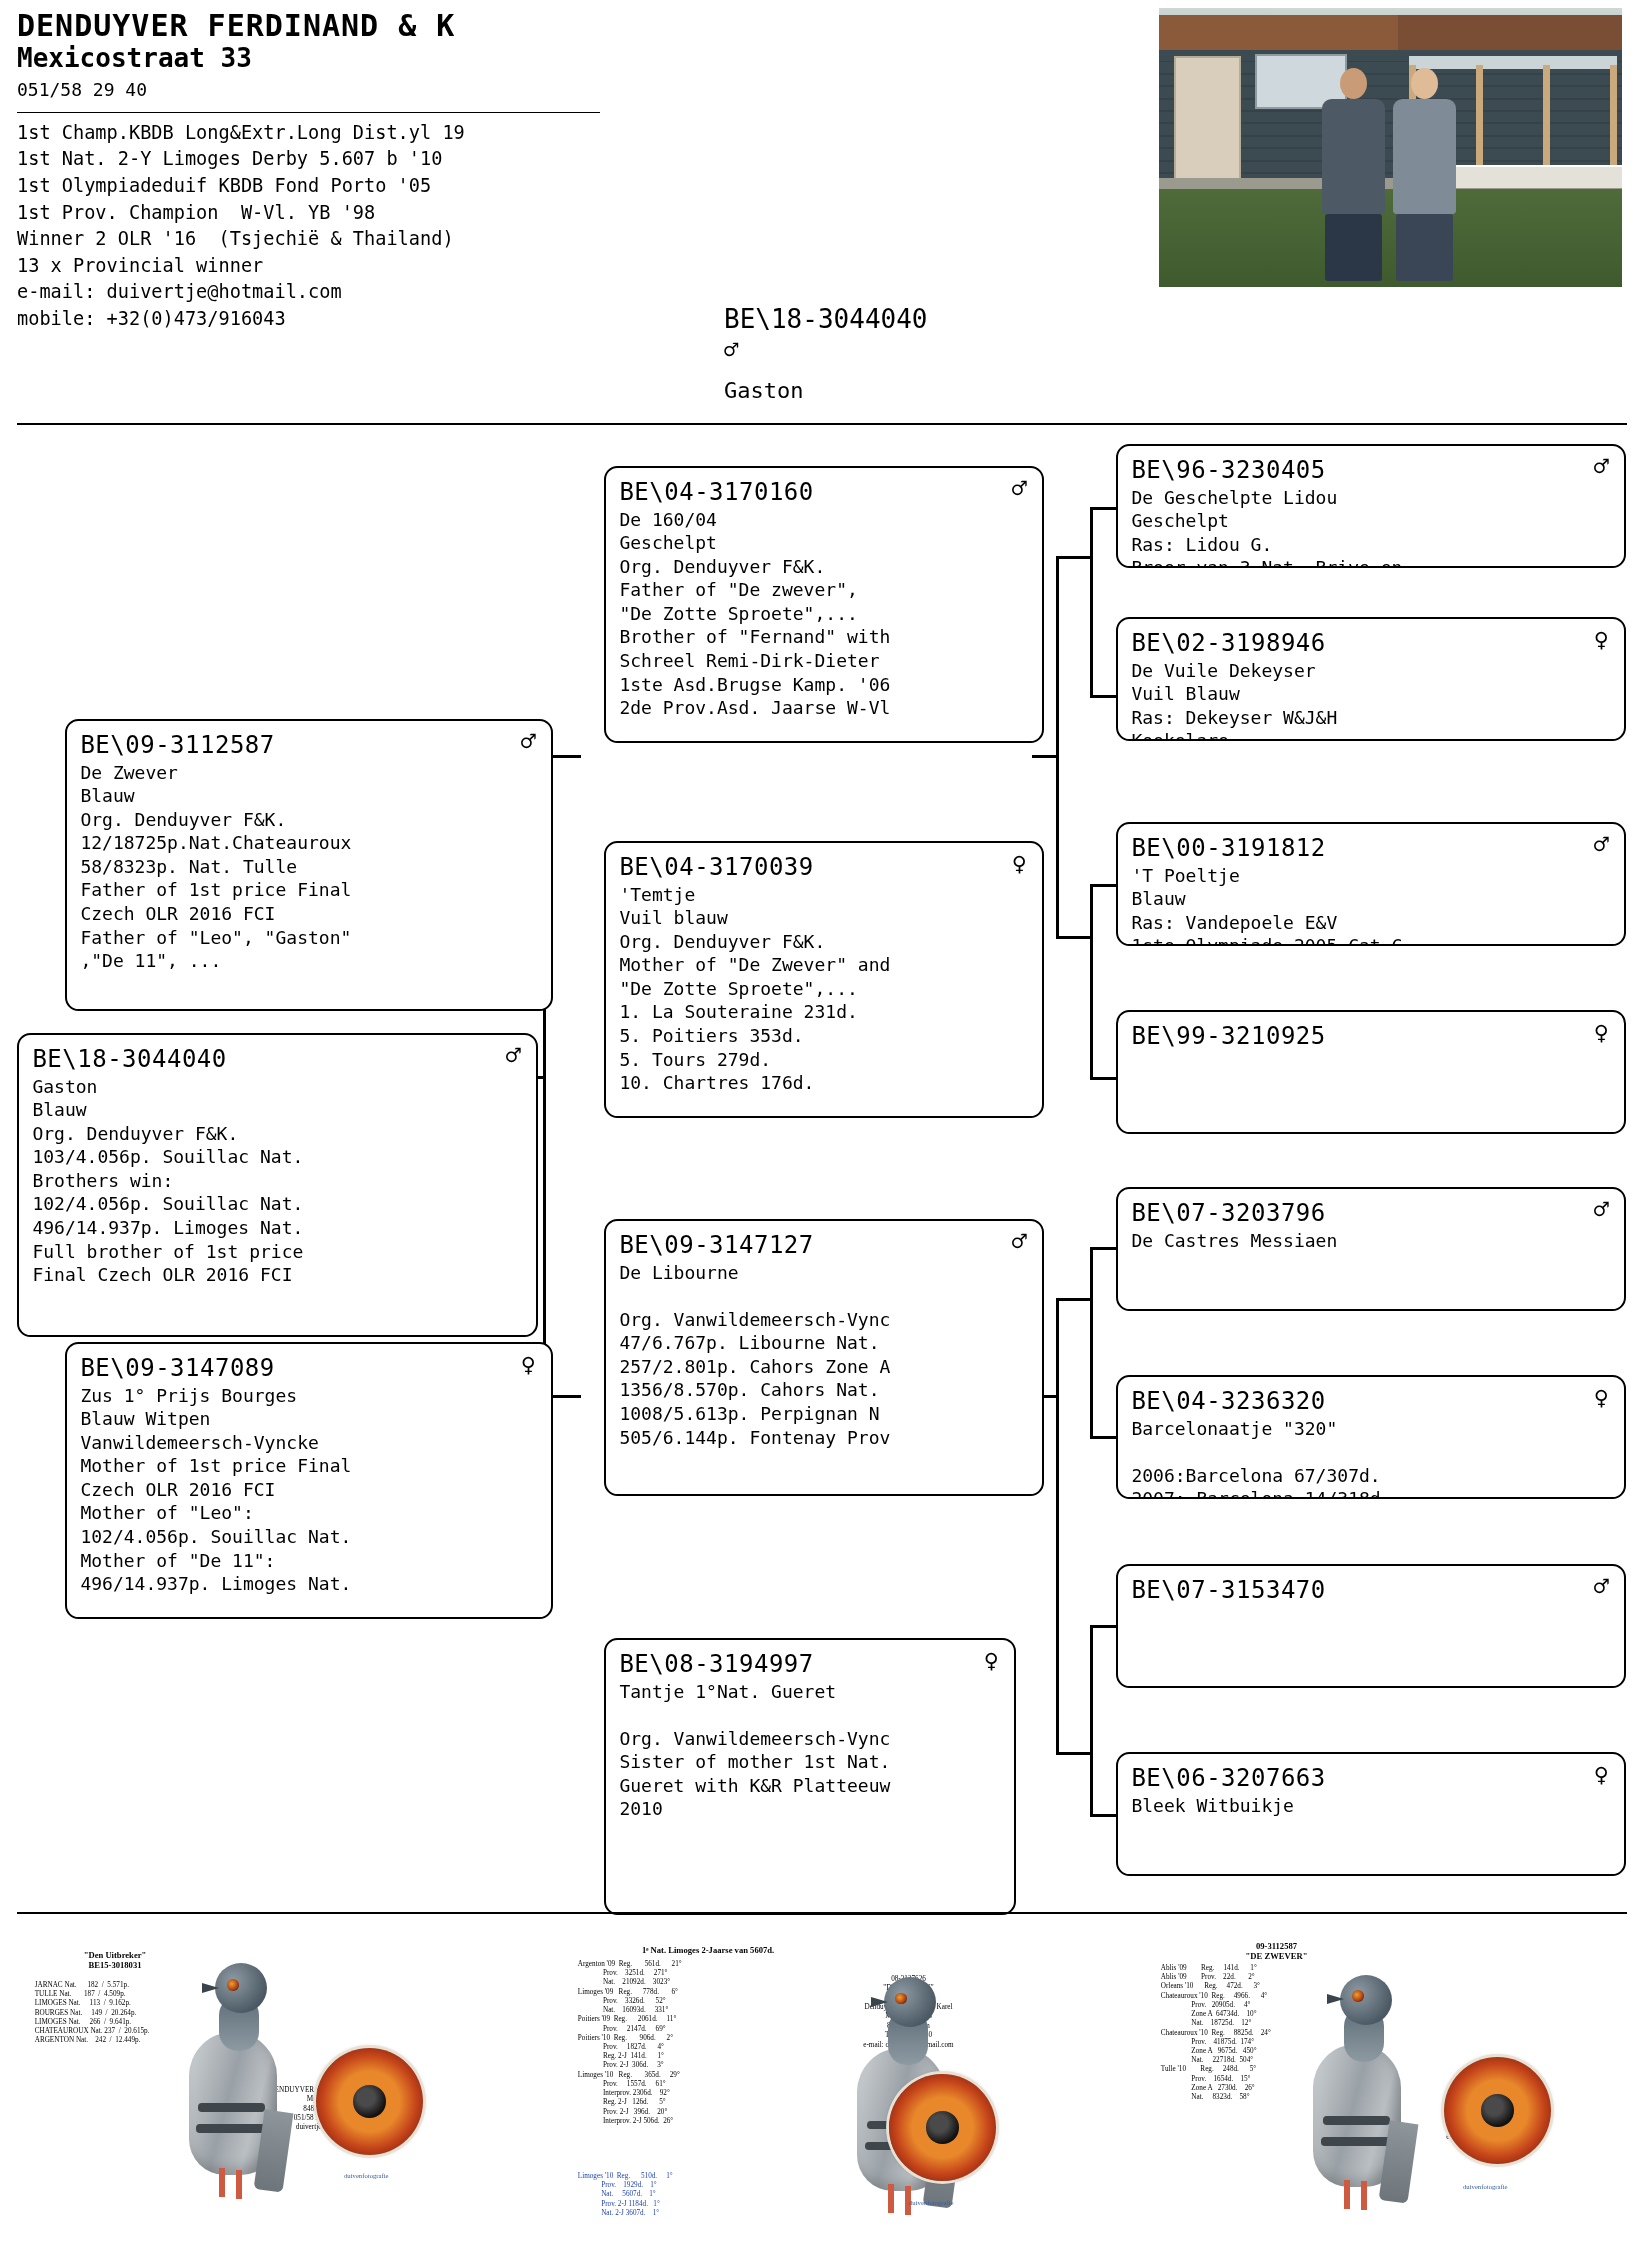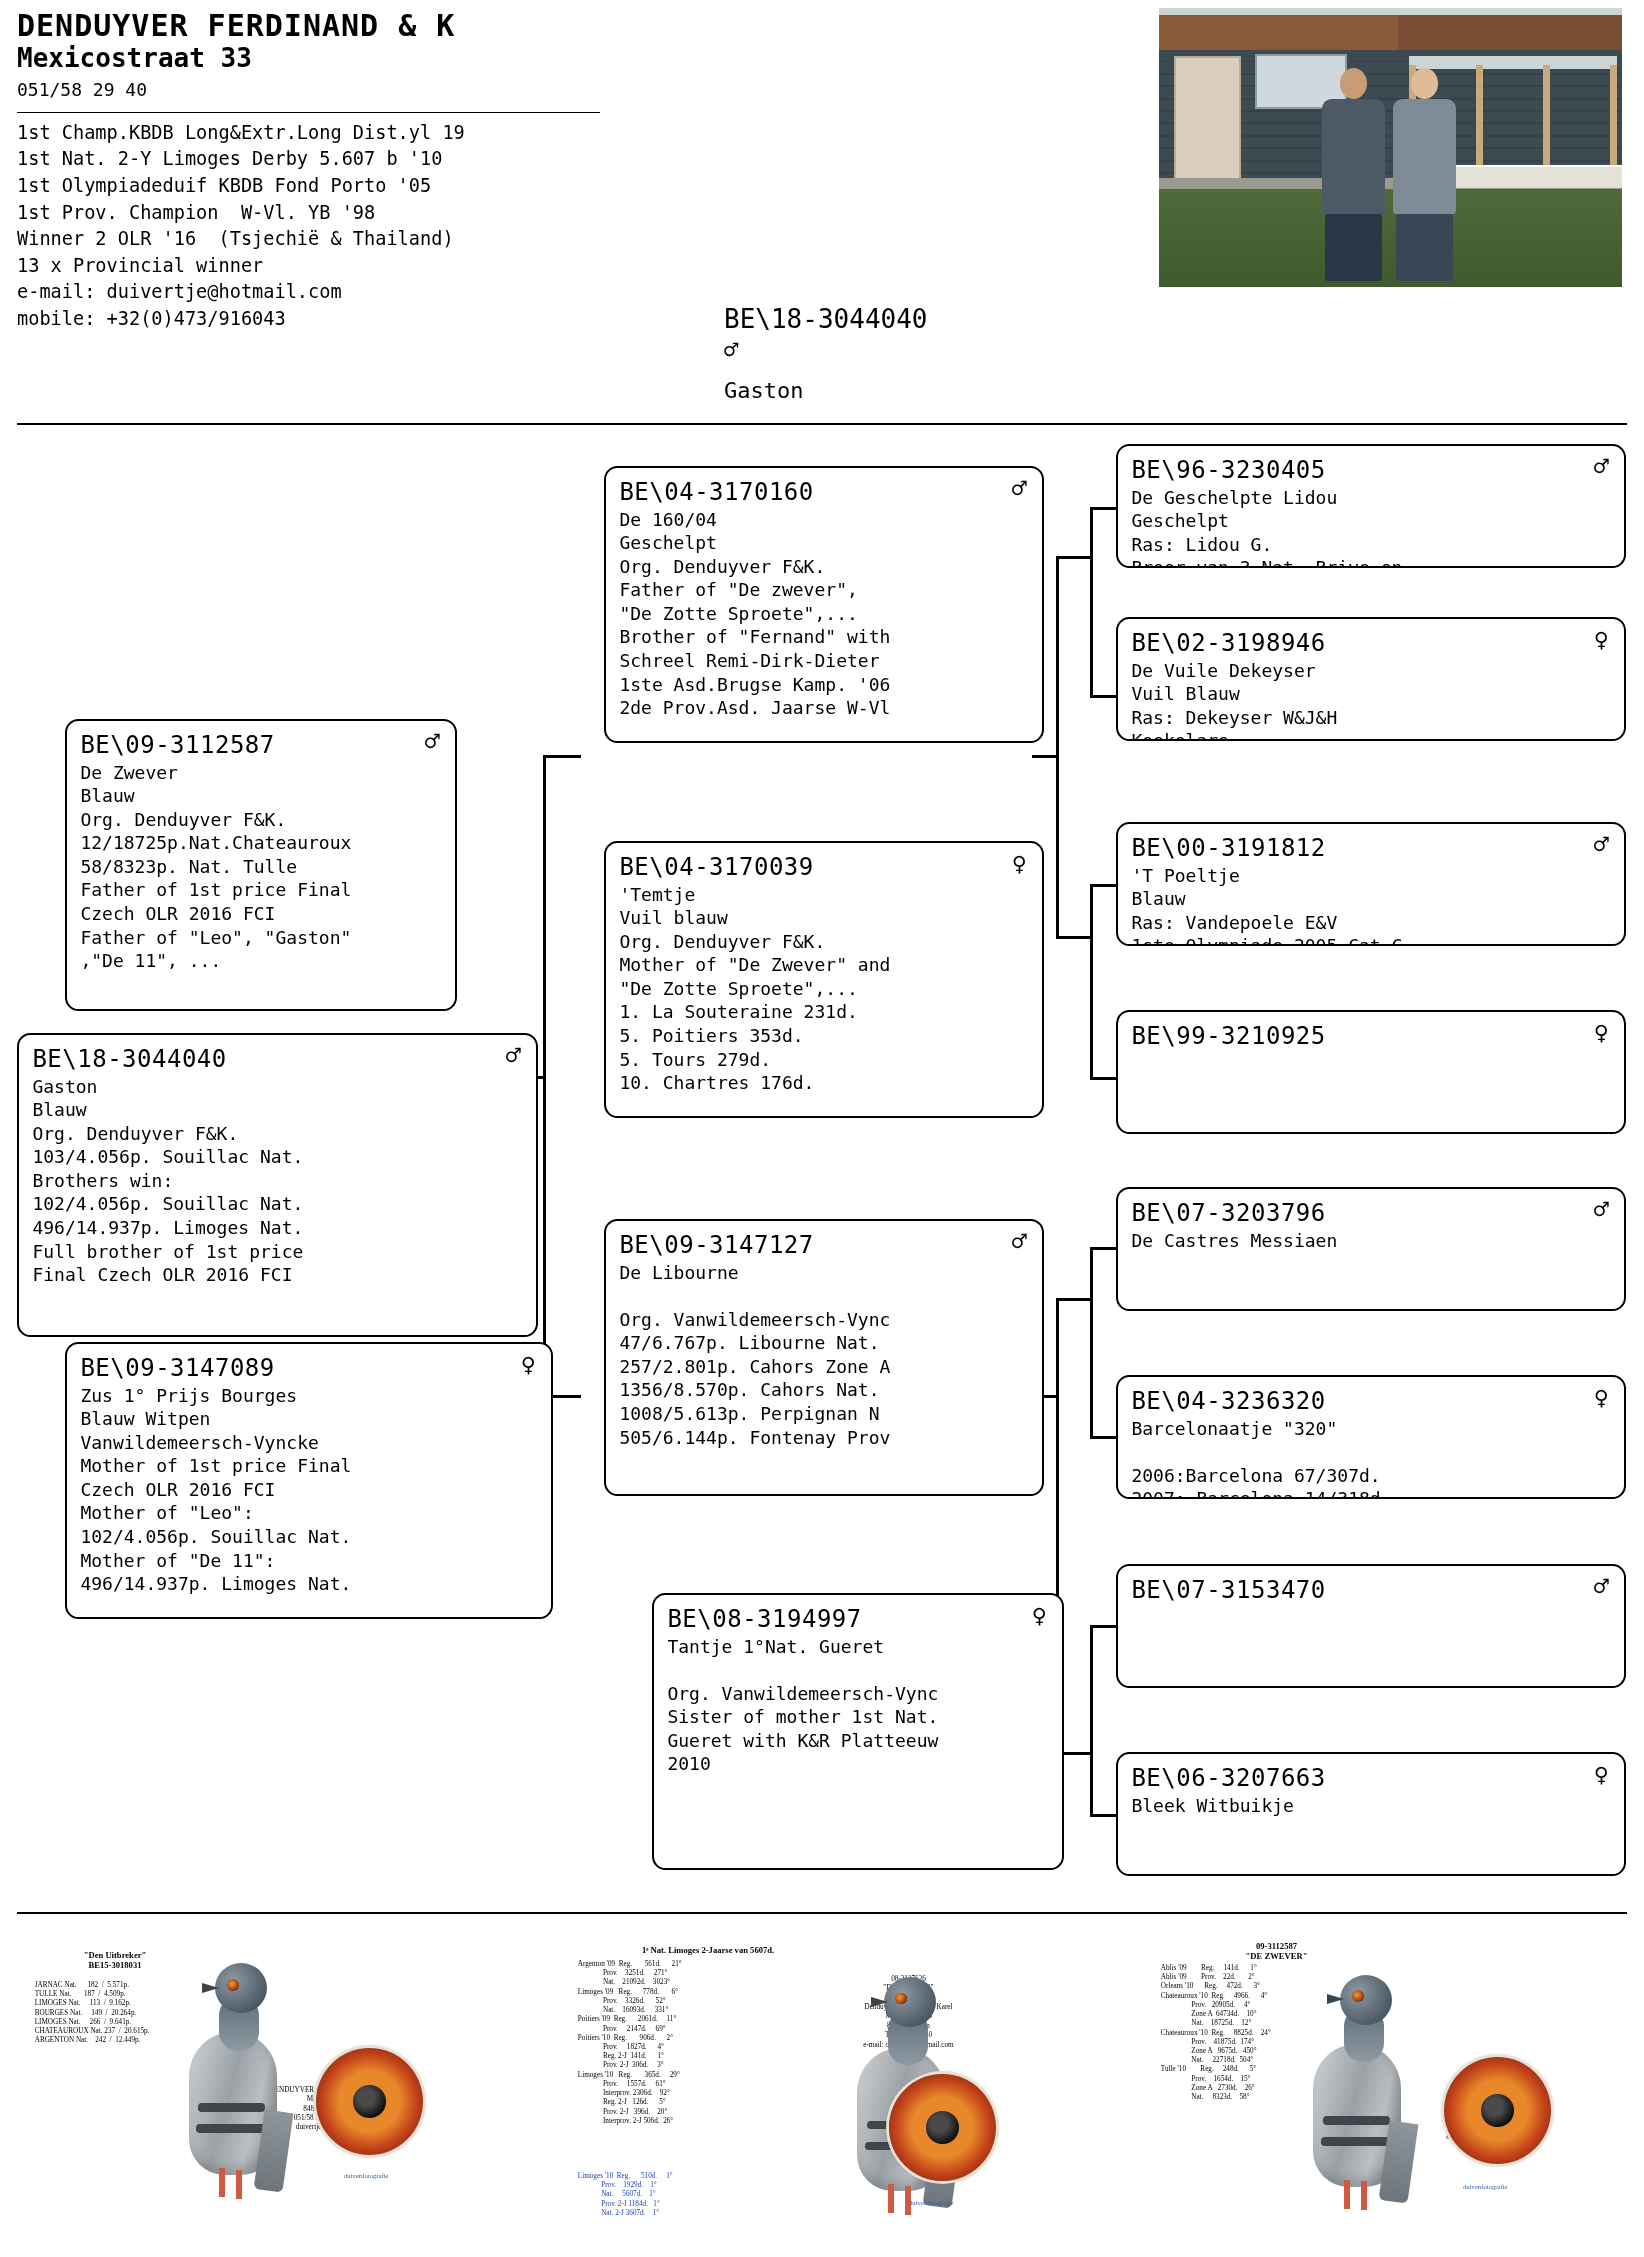--- a/index.html
+++ b/index.html
@@ -358,21 +358,21 @@
 <div class="conn" style="left:1090px; top:1247px; width:2.9px; height:191px;"></div>
 <div class="conn" style="left:1069px; top:1298px; width:24px; height:2.9px;"></div>
 <div class="conn" style="left:1090px; top:1247px; width:29px; height:2.9px;"></div>
 <div class="conn" style="left:1090px; top:1436px; width:29px; height:2.9px;"></div>
 
 <div class="conn" style="left:1090px; top:1625px; width:2.9px; height:191px;"></div>
 <div class="conn" style="left:1069px; top:1752px; width:24px; height:2.9px;"></div>
 <div class="conn" style="left:1090px; top:1625px; width:29px; height:2.9px;"></div>
 <div class="conn" style="left:1090px; top:1814px; width:29px; height:2.9px;"></div>
 
-<div class="box" style="left:65px; top:719px; width:392px; height:292px;">
+<div class="box" style="left:65px; top:719px; width:488px; height:292px;">
   <div class="ring">BE\09-3112587</div>
   <div class="sex">♂</div>
   <div class="lines">De Zwever
 Blauw
 Org. Denduyver F&amp;K.
 12/18725p.Nat.Chateauroux
 58/8323p. Nat. Tulle
 Father of 1st price Final
 Czech OLR 2016 FCI
 Father of "Leo", "Gaston"
@@ -441,21 +441,21 @@
   <div class="lines">De Libourne
 
 Org. Vanwildemeersch-Vync
 47/6.767p. Libourne Nat.
 257/2.801p. Cahors Zone A
 1356/8.570p. Cahors Nat.
 1008/5.613p. Perpignan N
 505/6.144p. Fontenay Prov</div>
 </div>
 
-<div class="box" style="left:604px; top:1593px; width:412px; height:277px;margin-left:48px;">
+<div class="box" style="left:604px; top:1638px; width:412px; height:277px;">
   <div class="ring">BE\08-3194997</div>
   <div class="sex">♀</div>
   <div class="lines">Tantje 1°Nat. Gueret
 
 Org. Vanwildemeersch-Vync
 Sister of mother 1st Nat.
 Gueret with K&amp;R Platteeuw
 2010</div>
 </div>
 

